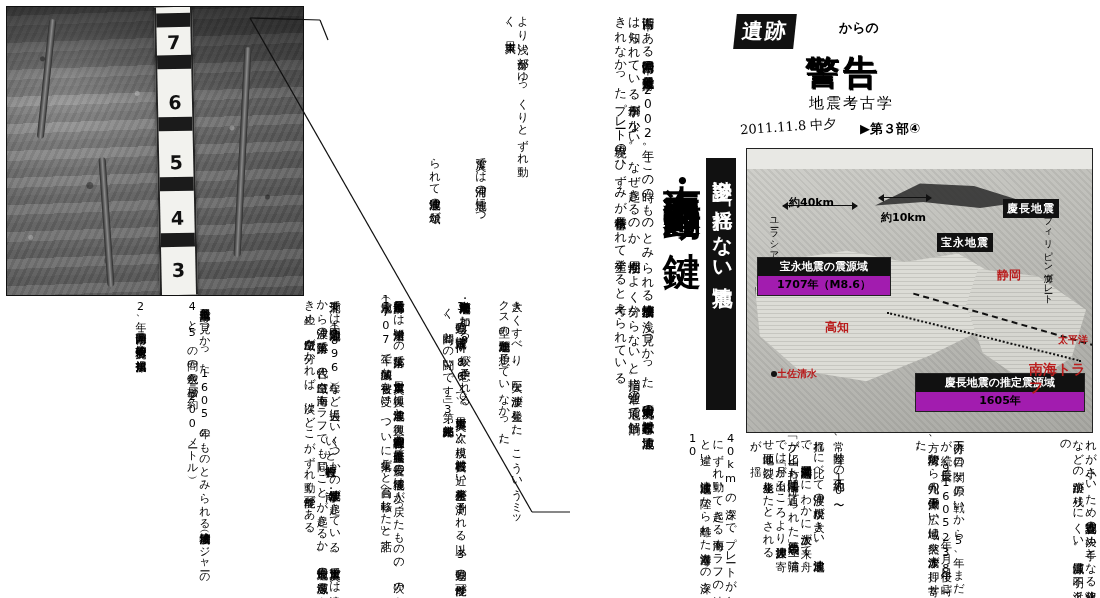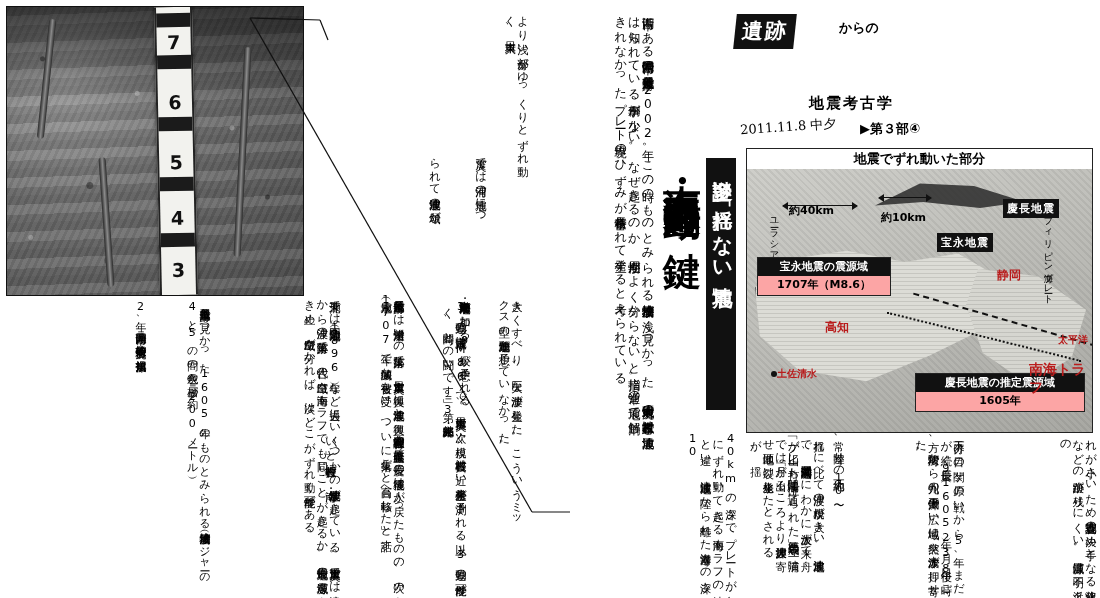--- a/index.html
+++ b/index.html
@@ -99,21 +99,21 @@
   }
   .mast-ato{
     position:absolute;left:104px;top:9px;font-size:13px;font-weight:700;
   }
   .mast-keikoku{
     position:absolute;left:70px;top:40px;
     font-size:34px;font-weight:700;letter-spacing:4px;
     text-shadow:1px 1px 0 #000;
   }
   .mast-sub{
-    position:absolute;left:74px;top:84px;font-size:15px;font-weight:700;letter-spacing:2px;
+    position:absolute;left:74px;top:84px;font-size:15px;font-weight:400;letter-spacing:2px;
   }
   .mast-date{
     position:absolute;left:740px;top:118px;
     font-size:13px;transform:rotate(-4deg);
     font-family:"DejaVu Serif", serif;
   }
   .mast-part{
     position:absolute;left:860px;top:120px;font-size:13px;font-weight:700;
   }
 
@@ -182,21 +182,21 @@
     content:"";position:absolute;top:-4px;width:0;height:0;
     border-top:4px solid transparent;border-bottom:4px solid transparent;
   }
   .dim-line::before{left:-1px;border-right:6px solid #111;}
   .dim-line::after{right:-1px;border-left:6px solid #111;}
   .tagbox{
     position:absolute;background:#111;color:#fff;
     font-size:11px;font-weight:700;padding:2px 4px;letter-spacing:1px;
   }
   .whitebox{
-    position:absolute;background:#fca5a5;border:1px solid #222;
+    position:absolute;background:#a21caf;border:1px solid #222;
     font-size:11px;font-weight:700;padding:2px 4px;text-align:center;line-height:1.3;
   }
   .placelabel{
     position:absolute;font-size:12px;font-weight:700;color:#b91c1c;
   }
   .dot{
     position:absolute;width:6px;height:6px;background:#111;border-radius:50%;
   }
 
   
@@ -252,36 +252,36 @@
   <div class="v col" style="left:452px;top:292px;height:160px;width:18px;">東海・南海連動地震が加わる9級が予想される。</div>
   <div class="v col" style="left:318px;top:430px;height:120px;width:18px;">い」と古村教授は。南海・</div>
 
   <div class="v col" style="left:488px;top:8px;height:150px;width:40px;">より浅い部分がゆっくりとずれ動く、東日本大</div>
   <div class="v col" style="left:466px;top:150px;height:130px;width:20px;">震災では浦河の地震につ</div>
   <div class="v col" style="left:420px;top:150px;height:130px;width:20px;">られて津波地震の領域が</div>
 
   <div class="masthead">
     <div class="mast-band">遺跡</div>
     <div class="mast-ato">からの</div>
+    <div class="mast-keikoku">警告</div>
     <div class="mast-sub">地震考古学</div>
   </div>
   <div class="mast-date">2011.11.8 中夕</div>
   <div class="mast-part">▶第３部④</div>
 
   <div class="v col" style="left:1042px;top:8px;height:140px;width:54px;font-size:11.6px;"></div>
 
   <div class="map">
-    <div class="map-title">地震でずれ動いた部分</div>
     <div class="map-sea"></div>
     <div class="map-land"></div>
     <div class="map-land2"></div>
     <div class="plate-wedge"></div>
 
     <div class="dim-line" style="left:36px;top:56px;width:74px;"></div>
-    <div class="dim" style="left:42px;top:54px;text-align:center;">約40km</div>
+    <div class="dim" style="left:42px;top:46px;text-align:center;">約40km</div>
     <div class="dim-line" style="left:132px;top:48px;width:52px;"></div>
     <div class="dim" style="left:134px;top:30px;margin-top:31px;">約10km</div>
 
     <div class="v" style="position:absolute;left:22px;top:62px;font-size:9.5px;line-height:1.2;">ユーラシアプレート</div>
     <div class="v" style="position:absolute;left:296px;top:62px;font-size:9.5px;line-height:1.2;">フィリピン海プレート</div>
 
     <div class="tagbox" style="left:190px;top:84px;">宝永地震</div>
     <div class="tagbox" style="left:256px;top:50px;">慶長地震</div>
 
     <div class="whitebox" style="left:10px;top:108px;width:124px;">

